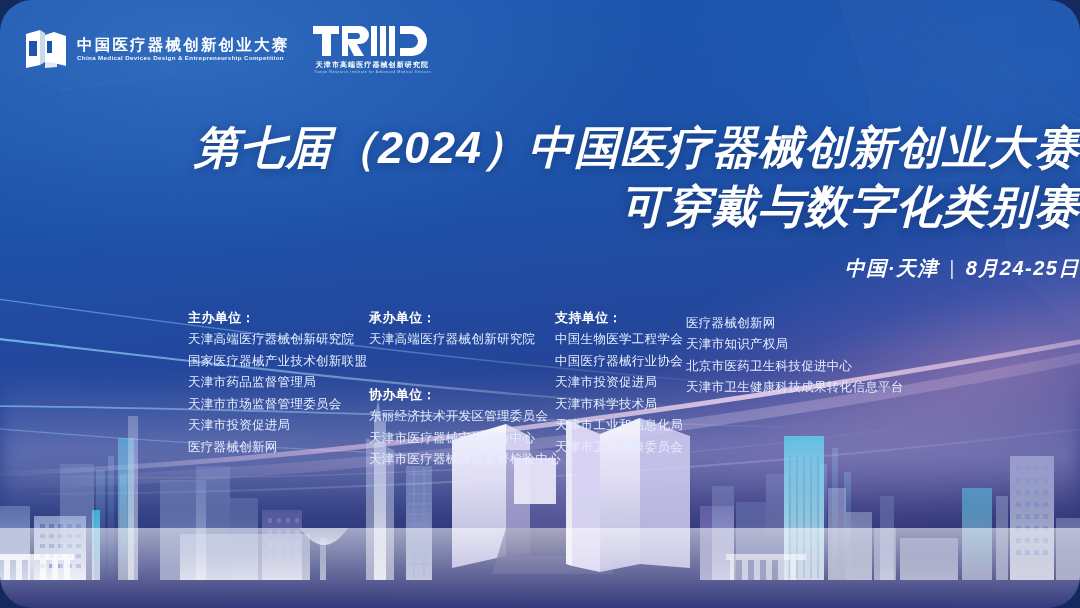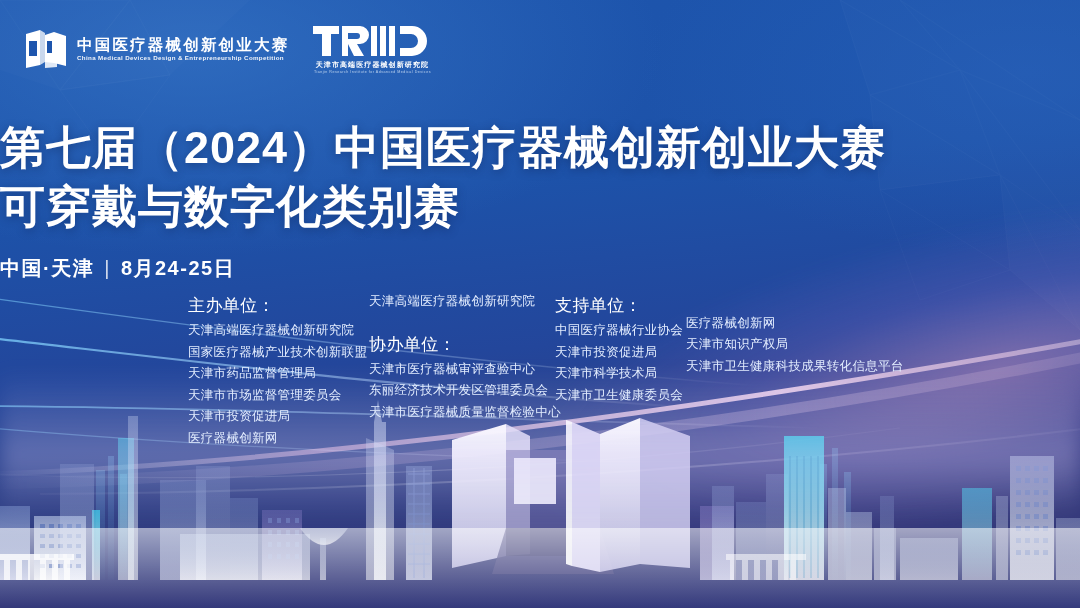--- a/index.html
+++ b/index.html
@@ -4,20 +4,21 @@
 <style>
   html,body{margin:0;padding:0;background:#14295e;}
   body{font-family:"Liberation Sans","DejaVu Sans",sans-serif;}
 
   #poster{
     position:relative;width:1080px;height:608px;overflow:hidden;
     background:
       radial-gradient(ellipse 70% 55% at 18% 8%, rgba(60,125,205,.55) 0%, rgba(60,125,205,0) 62%),
       radial-gradient(ellipse 60% 50% at 95% 12%, rgba(40,100,190,.45) 0%, rgba(40,100,190,0) 60%),
       linear-gradient(175deg,#1d55ad 0%,#1d52a9 32%,#23469b 56%,#2e3f86 72%,#33387a 86%,#343a7d 100%);
+    border-radius: 32px;
   }
 
   
   .facets{position:absolute;inset:0;opacity:.30;pointer-events:none;}
   
   .streaks{position:absolute;left:0;right:0;bottom:0;height:330px;pointer-events:none;}
   .glow-br{
     position:absolute;right:-140px;bottom:60px;width:720px;height:300px;
     background:radial-gradient(ellipse at 70% 50%, rgba(255,175,215,.40) 0%, rgba(190,130,220,.16) 38%, rgba(190,130,220,0) 70%);
     transform:rotate(-12deg);pointer-events:none;filter:blur(6px);
@@ -40,21 +41,21 @@
   .logo-en{
     font-size:6.2px;font-weight:bold;color:#ffffff;letter-spacing:.35px;
     line-height:1;white-space:nowrap;opacity:.93;
   }
   .triid{display:flex;flex-direction:column;align-items:center;gap:3px;margin-left:6px;}
   .triid-mark{height:34px;}
   .triid-cn{font-size:7px;font-weight:bold;color:#ffffff;letter-spacing:1.1px;line-height:1;white-space:nowrap;}
   .triid-en{font-size:3.6px;color:#cfe0f5;letter-spacing:.5px;line-height:1;white-space:nowrap;opacity:.85;}
 
   
-  .titles{position:absolute;top:118px;left:0;right:0;text-align:left;}
+  .titles{position:absolute;top:118px;left:0;right:0;text-align:right;font-style:italic;}
   .title-line{
     font-size:45px;font-weight:bold;color:#ffffff;line-height:1.32;
     letter-spacing:1px;white-space:nowrap;
     text-shadow:0 2px 10px rgba(10,30,80,.45);
   }
   .subtitle{
     margin-top:18px;font-size:20px;font-weight:bold;color:#ffffff;
     letter-spacing:1.5px;white-space:nowrap;
   }
   .subtitle .sep{display:inline-block;margin:0 10px;font-weight:normal;opacity:.8;}
@@ -65,22 +66,22 @@
     color:#eaf2ff;
   }
   .col{display:flex;flex-direction:column;}
   .col-1{width:181px;}
   .col-2{width:186px;}
   .col-3{width:131px;}
   .col-4{width:auto;}
   .grp{display:flex;flex-direction:column;}
   .grp + .grp{margin-top:17px;justify-content:space-between;}
   .g-head{
-    font-size:17px;font-weight:normal;color:#ffffff;line-height:1.72;
-    letter-spacing:.4px;white-space:nowrap;
+    font-size:13px;font-weight:bold;color:#ffffff;line-height:1.72;
+    letter-spacing:.4px;white-space:nowrap;margin-top:16px;
   }
   .g-item{
     font-size:12.5px;color:#e4eeff;line-height:1.72;letter-spacing:.3px;white-space:nowrap;
   }
   .spacer{height:21.5px;}
 
   
   .skyline{position:absolute;left:0;right:0;bottom:0;height:230px;pointer-events:none;}
 </style>
 </head>
@@ -420,44 +421,48 @@
         <div class="g-item">国家医疗器械产业技术创新联盟</div>
         <div class="g-item">天津市药品监督管理局</div>
         <div class="g-item">天津市市场监督管理委员会</div>
         <div class="g-item">天津市投资促进局</div>
         <div class="g-item">医疗器械创新网</div>
       </div>
     </div>
 
     <div class="col col-2">
       <div class="grp">
+        <div class="g-head">承办单位：</div>
         <div class="g-item">天津高端医疗器械创新研究院</div>
       </div>
       <div class="grp">
         <div class="g-head">协办单位：</div>
+        <div class="g-item">东丽经济技术开发区管理委员会</div>
         <div class="g-item">天津市医疗器械审评查验中心</div>
-        <div class="g-item">东丽经济技术开发区管理委员会</div>
         <div class="g-item">天津市医疗器械质量监督检验中心</div>
       </div>
     </div>
 
     <div class="col col-3">
       <div class="grp">
         <div class="g-head">支持单位：</div>
+        <div class="g-item">中国生物医学工程学会</div>
         <div class="g-item">中国医疗器械行业协会</div>
         <div class="g-item">天津市投资促进局</div>
         <div class="g-item">天津市科学技术局</div>
+        <div class="g-item">天津市工业和信息化局</div>
         <div class="g-item">天津市卫生健康委员会</div>
       </div>
     </div>
 
     <div class="col col-4">
       <div class="grp">
         <div class="spacer"></div>
         <div class="g-item">医疗器械创新网</div>
         <div class="g-item">天津市知识产权局</div>
+        <div class="g-item">北京市医药卫生科技促进中心</div>
         <div class="g-item">天津市卫生健康科技成果转化信息平台</div>
       </div>
     </div>
 
   </div>
 
 </div>
 
 </body></html>

